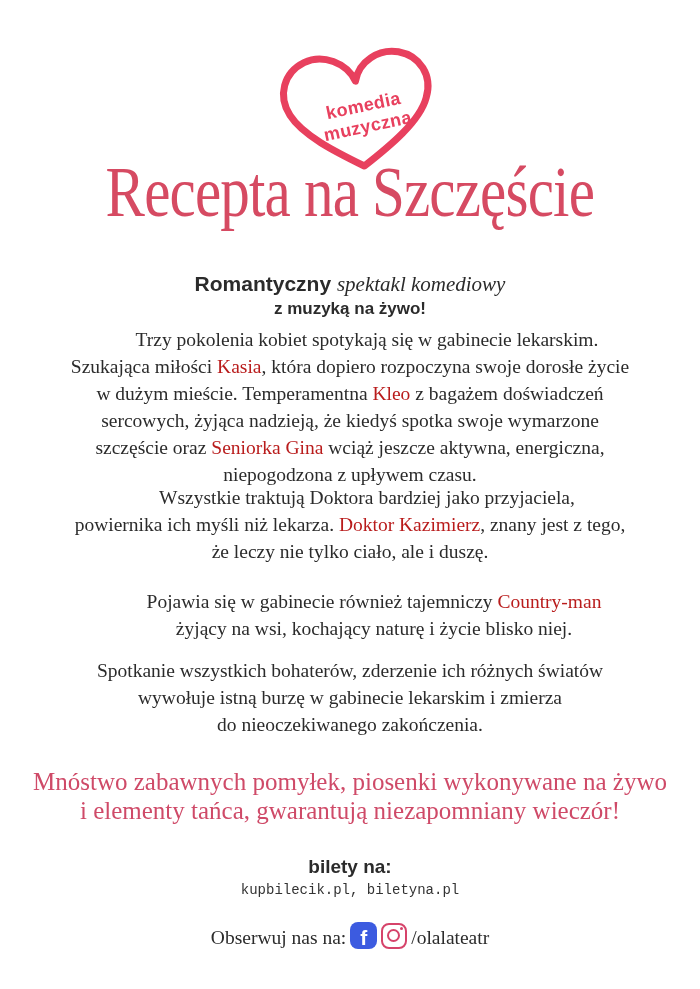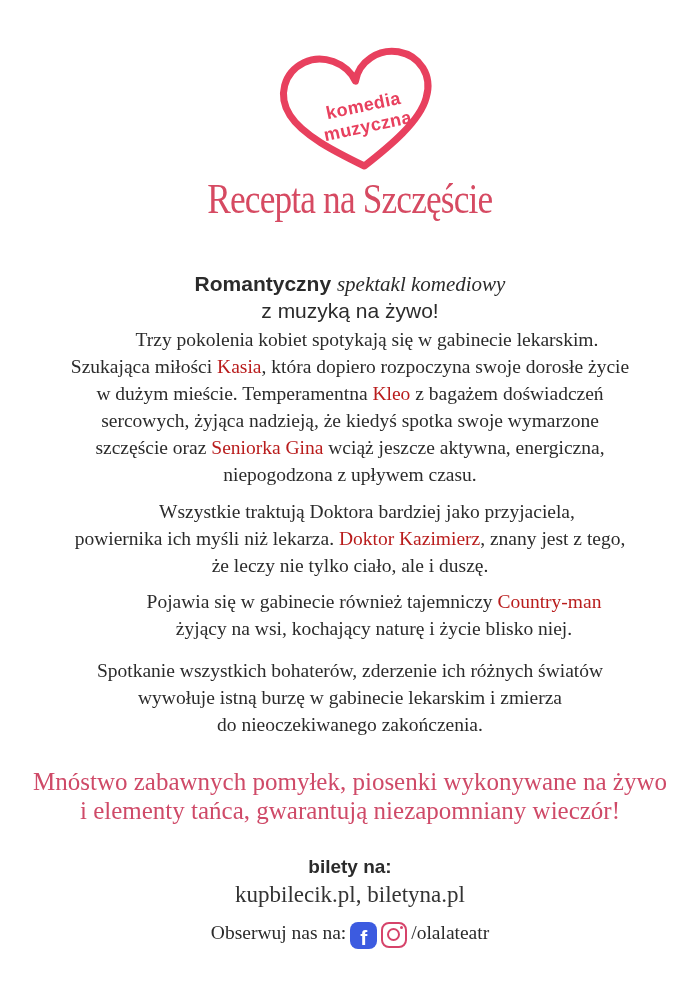--- a/index.html
+++ b/index.html
@@ -13,47 +13,47 @@
   .logo{position:absolute;left:256px;top:44px;width:205px;height:132px;transform:rotate(-6deg);}
   .logo svg{display:block;width:100%;height:100%;}
   .logo-text{
     position:absolute;left:34px;top:52px;width:150px;
     transform:rotate(-6deg);
     font-family:"Liberation Sans",sans-serif;font-weight:bold;
     font-size:18px;line-height:21px;color:#e8405e;text-align:center;letter-spacing:.4px;
   }
 
   
-  .title{top:171px;color:#d64a62;font-size:43px;line-height:56px;white-space:nowrap;}
+  .title{top:164px;color:#d64a62;font-size:72px;line-height:56px;white-space:nowrap;}
   .title .squeeze{display:inline-block;transform:scaleX(0.82);transform-origin:center;letter-spacing:-1px;}
 
   
   .sub1{top:272px;font-size:21px;}
   .sub1 .b{font-family:"Liberation Sans",sans-serif;font-weight:bold;}
   .sub1 .i{font-style:italic;}
-  .sub2{top:299px;font-family:"Liberation Sans",sans-serif;font-weight:normal;font-size:21px;}
+  .sub2{top:299px;font-family:"Liberation Sans",sans-serif;font-weight:bold;font-size:17px;}
 
   
   .para{font-size:19.5px;line-height:27px;}
   .p1{top:326px;}
-  .p2{top:498px;}
+  .p2{top:484px;}
   .p3{top:588px;padding-left:48px;}
   .p4{top:657px;}
   .indent{padding-left:34px;}
   .hl{color:#b91c1c;}
 
   
   .pink{top:767px;font-size:25px;line-height:29px;color:#cf4a68;}
 
   
   .tickets-label{top:856px;font-family:"Liberation Sans",sans-serif;font-weight:bold;font-size:19px;text-align:center;}
-  .tickets-sites{top:882px;font-family:Liberation Serif, serif;font-size:23px;color:#333;}
+  .tickets-sites{top:882px;font-family:Liberation Mono, monospace;font-size:14px;color:#333;}
 
   
-  .social{top:922px;display:flex;justify-content:center;align-items:flex-start;gap:4px;font-size:19.5px;}
+  .social{top:922px;display:flex;justify-content:center;align-items:flex-end;gap:4px;font-size:19.5px;}
   .fb-icon{
     width:27px;height:27px;background:#3c5be0;border-radius:8px;
     color:#fff;font-family:"Liberation Sans",sans-serif;font-weight:bold;font-size:21px;
     display:flex;align-items:flex-end;justify-content:center;line-height:22px;overflow:hidden;
   }
   .ig-icon{position:relative;width:22px;height:22px;border:2.5px solid #d6436a;border-radius:8px;}
   .ig-icon::before{
     content:"";position:absolute;left:50%;top:50%;width:9px;height:9px;margin:-7px 0 0 -7px;
     border:2.5px solid #d6436a;border-radius:50%;
   }

